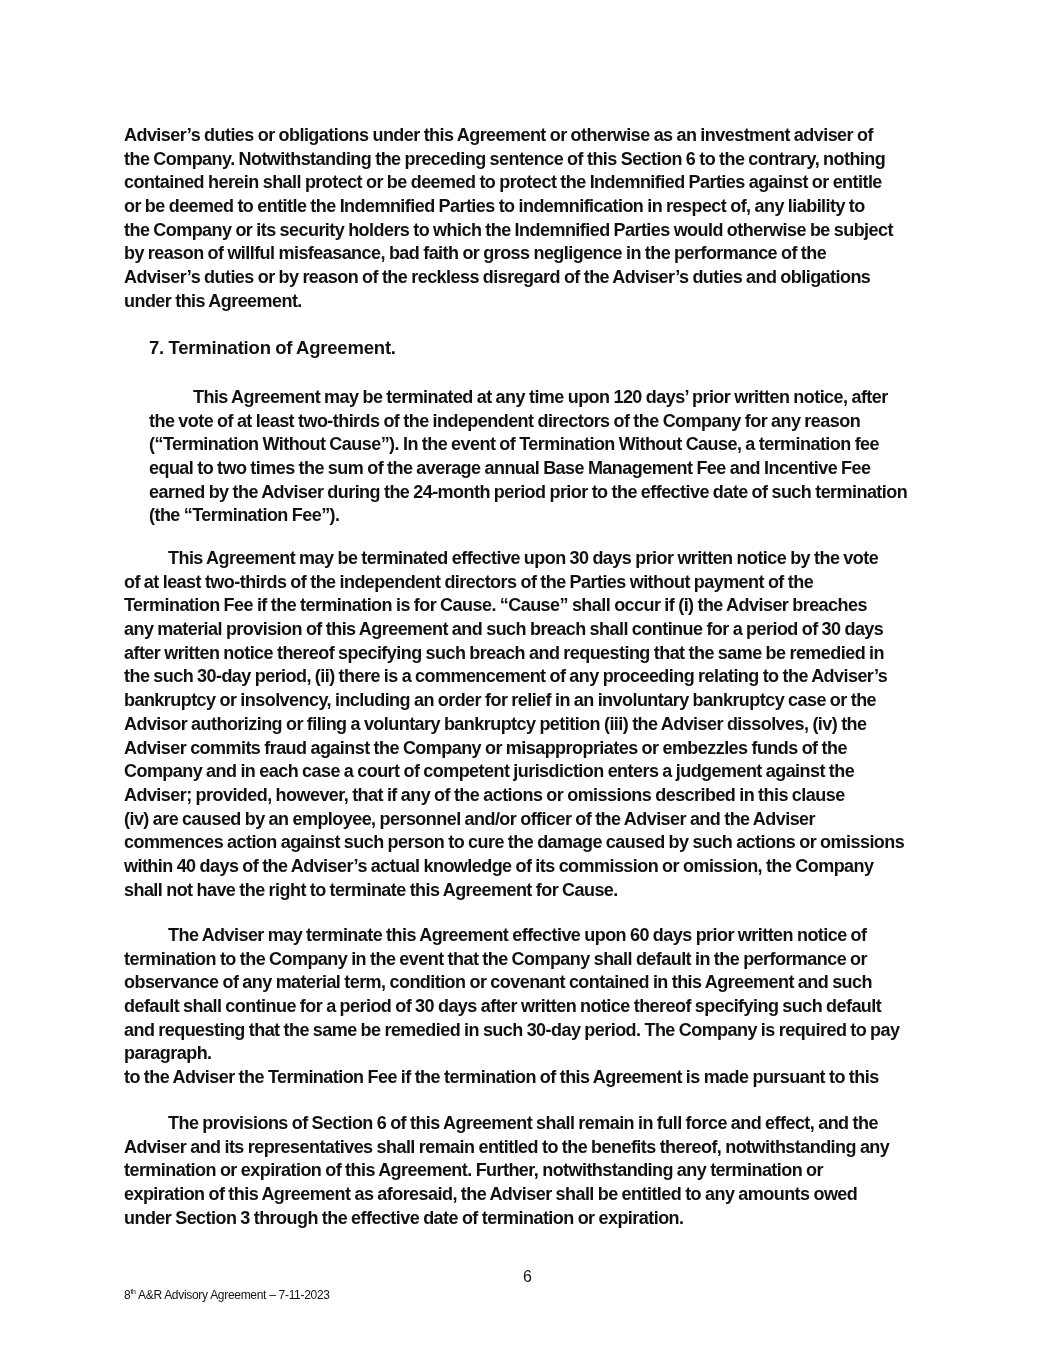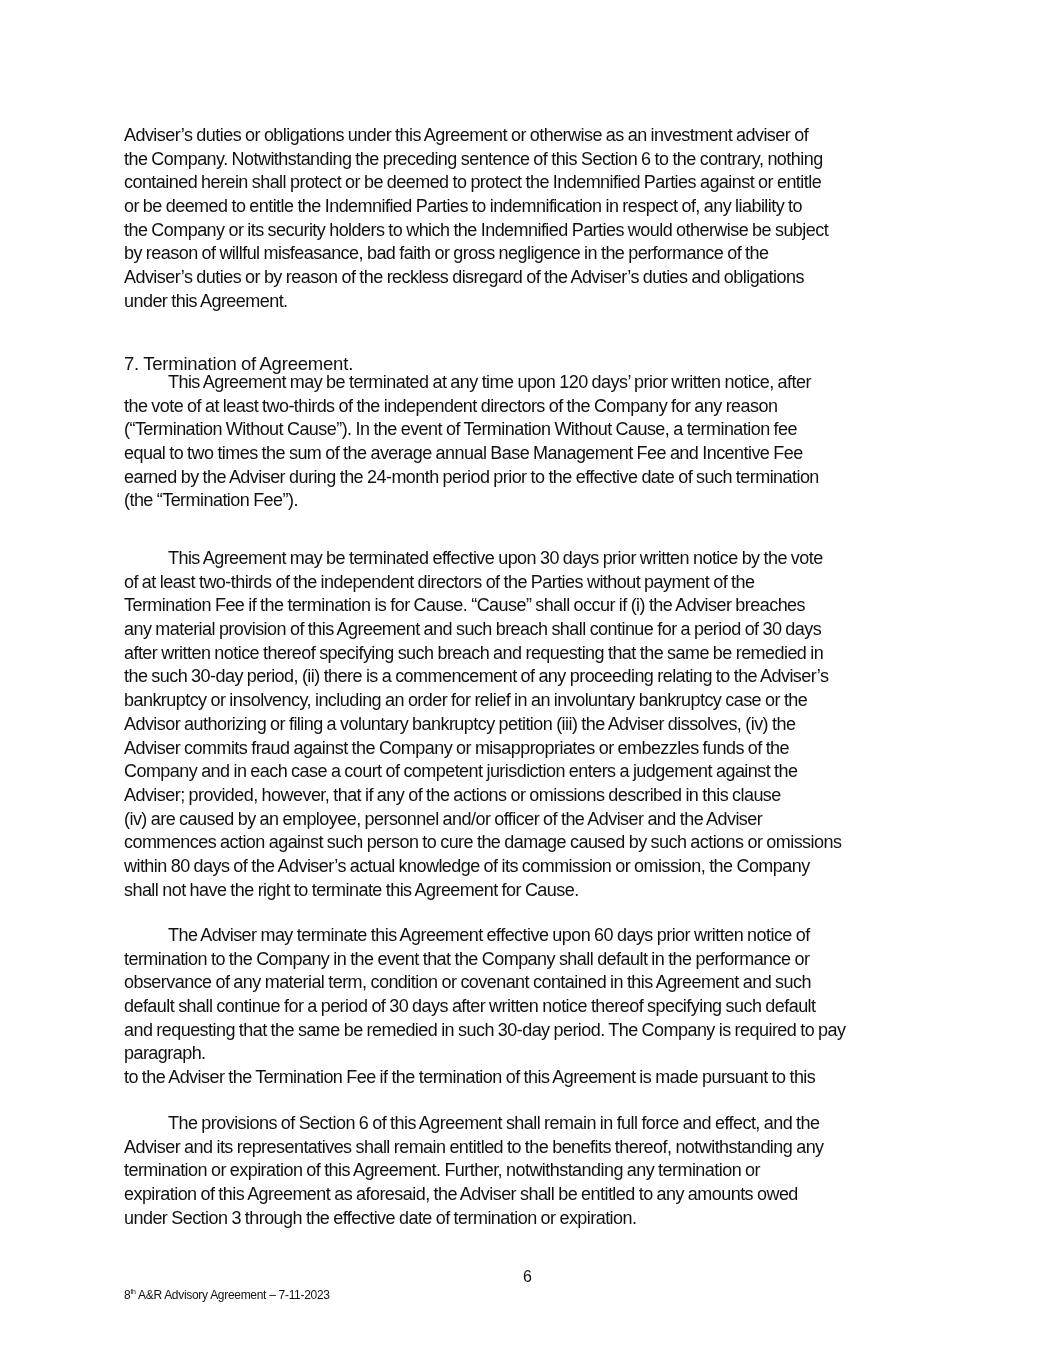--- a/index.html
+++ b/index.html
@@ -1,20 +1,20 @@
 <!DOCTYPE html>
 <html><head>
 <meta charset="utf-8">
 <style>
   html, body { margin:0; padding:0; background:#ffffff; }
   body { width:1055px; height:1365px; position:relative; overflow:hidden; }
   .page { position:absolute; left:0; top:0; width:1055px; height:1365px; background:#fff; }
   .block { position:absolute; left:124px; width:820px; color:#111;
            font-family:"Liberation Sans", sans-serif; font-size:18px; line-height:23.7px;
-           letter-spacing:-0.55px; word-spacing:-0.5px; white-space:nowrap; }
+           letter-spacing:-0.55px; word-spacing:-0.5px; white-space:nowrap;font-weight:bold; }
   .line { display:block; height:23.7px; }
   .indent { padding-left:44px; }
   .heading { font-size:18.5px; letter-spacing:-0.2px; }
   .pagenum { position:absolute; left:0; width:1055px; top:1268px; text-align:center;
              font-family:"Liberation Sans", sans-serif; font-size:16px; color:#111; }
   .footer { position:absolute; left:124px; top:1288px; font-family:"Liberation Sans", sans-serif;
             font-size:12px; color:#111; letter-spacing:-0.3px; }
   .footer sup { font-size:7px; vertical-align:5px; }
 </style>
 </head>
@@ -26,25 +26,25 @@
       <span class="line">Adviser’s duties or obligations under this Agreement or otherwise as an investment adviser of</span>
       <span class="line">the Company. Notwithstanding the preceding sentence of this Section 6 to the contrary, nothing</span>
       <span class="line">contained herein shall protect or be deemed to protect the Indemnified Parties against or entitle</span>
       <span class="line">or be deemed to entitle the Indemnified Parties to indemnification in respect of, any liability to</span>
       <span class="line">the Company or its security holders to which the Indemnified Parties would otherwise be subject</span>
       <span class="line">by reason of willful misfeasance, bad faith or gross negligence in the performance of the</span>
       <span class="line">Adviser’s duties or by reason of the reckless disregard of the Adviser’s duties and obligations</span>
       <span class="line">under this Agreement.</span>
     </div>
 
-  <div class="block heading" style="top:352px;">
+  <div class="block heading" style="top:336px;margin-left:25px;">
     <span class="line">7. Termination of Agreement.</span>
   </div>
 
-  <div class="block" style="top:371px;">
+  <div class="block" style="top:386px;margin-left:25px;">
       <span class="line indent">This Agreement may be terminated at any time upon 120 days’ prior written notice, after</span>
       <span class="line">the vote of at least two-thirds of the independent directors of the Company for any reason</span>
       <span class="line">(“Termination Without Cause”). In the event of Termination Without Cause, a termination fee</span>
       <span class="line">equal to two times the sum of the average annual Base Management Fee and Incentive Fee</span>
       <span class="line">earned by the Adviser during the 24-month period prior to the effective date of such termination</span>
       <span class="line">(the “Termination Fee”).</span>
     </div>
 
   <div class="block" style="top:547px;">
       <span class="line indent">This Agreement may be terminated effective upon 30 days prior written notice by the vote</span>
@@ -53,21 +53,21 @@
       <span class="line">any material provision of this Agreement and such breach shall continue for a period of 30 days</span>
       <span class="line">after written notice thereof specifying such breach and requesting that the same be remedied in</span>
       <span class="line">the such 30-day period, (ii) there is a commencement of any proceeding relating to the Adviser’s</span>
       <span class="line">bankruptcy or insolvency, including an order for relief in an involuntary bankruptcy case or the</span>
       <span class="line">Advisor authorizing or filing a voluntary bankruptcy petition (iii) the Adviser dissolves, (iv) the</span>
       <span class="line">Adviser commits fraud against the Company or misappropriates or embezzles funds of the</span>
       <span class="line">Company and in each case a court of competent jurisdiction enters a judgement against the</span>
       <span class="line">Adviser; provided, however, that if any of the actions or omissions described in this clause</span>
       <span class="line">(iv) are caused by an employee, personnel and/or officer of the Adviser and the Adviser</span>
       <span class="line">commences action against such person to cure the damage caused by such actions or omissions</span>
-      <span class="line">within 80 days of the Adviser’s actual knowledge of its commission or omission, the Company</span>
+      <span class="line">within 40 days of the Adviser’s actual knowledge of its commission or omission, the Company</span>
       <span class="line">shall not have the right to terminate this Agreement for Cause.</span>
     </div>
 
   <div class="block" style="top:924px;">
       <span class="line indent">The Adviser may terminate this Agreement effective upon 60 days prior written notice of</span>
       <span class="line">termination to the Company in the event that the Company shall default in the performance or</span>
       <span class="line">observance of any material term, condition or covenant contained in this Agreement and such</span>
       <span class="line">default shall continue for a period of 30 days after written notice thereof specifying such default</span>
       <span class="line">and requesting that the same be remedied in such 30-day period. The Company is required to pay</span>
       <span class="line">paragraph.</span>

